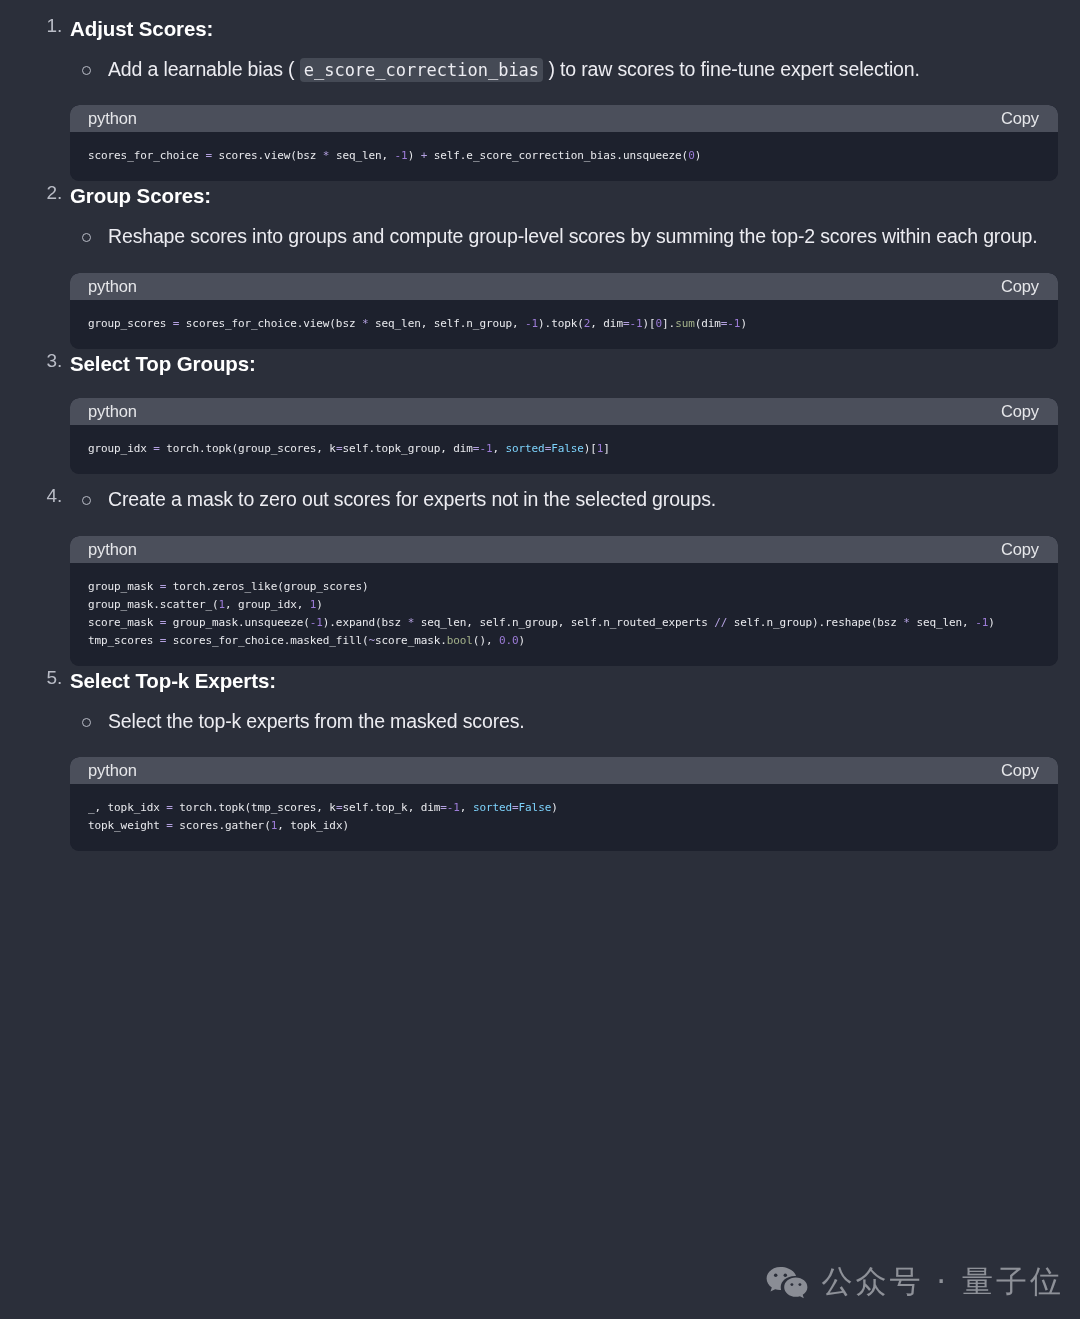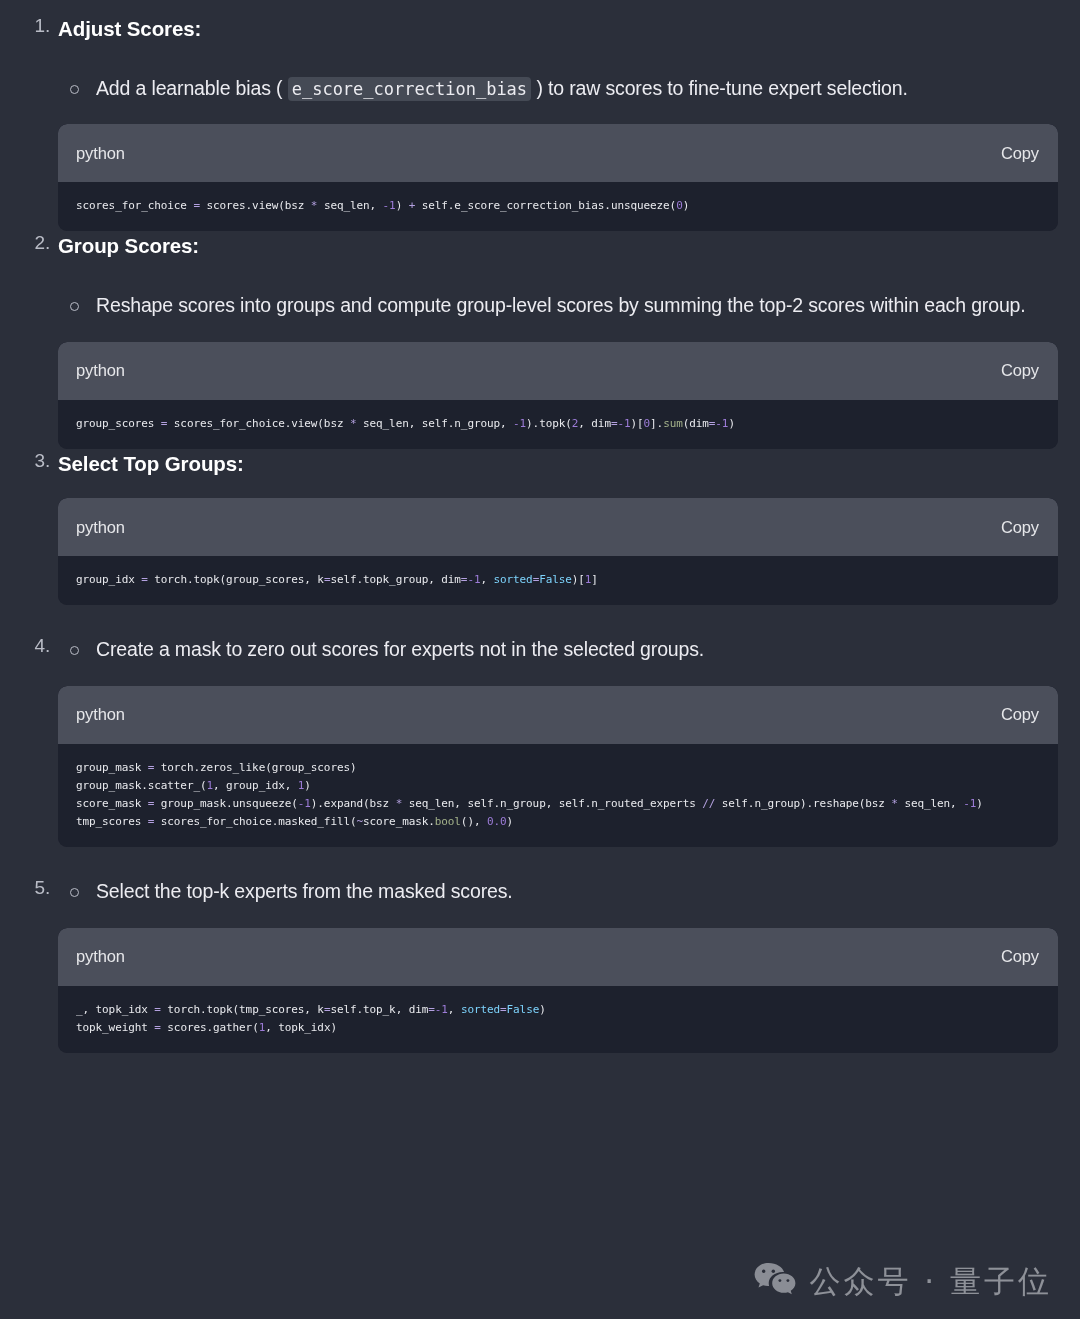--- a/index.html
+++ b/index.html
@@ -6,21 +6,21 @@
   html, body { margin: 0; padding: 0; }
   body {
     width: 1080px;
     height: 1319px;
     background: #2b2f3a;
     font-family: "Liberation Sans", sans-serif;
     color: #ececf1;
     overflow: hidden;
   }
 
-  .page { padding: 14px 22px 0 10px; }
+  .page { padding: 14px 22px 0 22px; }
 
   
   ol.steps {
     list-style: none;
     margin: 0;
     padding: 0;
     counter-reset: step;
   }
   li.step {
     counter-increment: step;
@@ -46,21 +46,21 @@
     color: #ffffff;
     line-height: 1.45;
     letter-spacing: -0.1px;
     margin: 0;
     padding: 0;
   }
 
   
   ul.sub {
     list-style: none;
-    margin: 29px 0 0 0;
+    margin: 10px 0 0 0;
     padding: 0;
   }
   li.sub-item {
     position: relative;
     padding-left: 38px;
     font-size: 19.5px;
     line-height: 1.62;
     color: #ececf1;
     font-weight: 400;
     letter-spacing: -0.15px;
@@ -89,21 +89,21 @@
 
   
   .codeblock {
     margin: 20px 0 0 0;
     border-radius: 9px;
     overflow: hidden;
     background: #1d212d;
   }
   .code-header {
     background: #4b4f5b;
-    height: 58px;
+    height: 27px;
     display: flex;
     align-items: center;
     justify-content: space-between;
     padding: 0 19px 0 18px;
     border-radius: 9px 9px 0 0;
   }
   .code-lang {
     font-size: 16.5px;
     color: #e6e7ea;
     font-family: "Liberation Sans", sans-serif;
@@ -134,24 +134,24 @@
   
   .t-num  { color: #9d7cd8; }
   .t-op   { color: #b4a1e0; }
   .t-fn   { color: #a3b18a; }
   .t-kw   { color: #7dd3fc; }
   .t-txt  { color: #e9eaee; }
 
   
   .watermark {
     position: absolute;
-    right: 28px;
+    right: 16px;
     bottom: 16px;
     display: flex;
-    align-items: flex-start;
+    align-items: center;
     gap: 12px;
     opacity: 0.55;
     pointer-events: none;
   }
   .wm-text {
     font-family: "DejaVu Sans", sans-serif;
     font-size: 31px;
     color: #dfe1e6;
     letter-spacing: 3px;
     font-weight: 400;
@@ -213,20 +213,21 @@
           <span class="code-copy">Copy</span>
         </div>
         <pre class="code-body"><span class="t-txt">group_mask </span><span class="t-op">=</span><span class="t-txt"> torch.zeros_like(group_scores)
 group_mask.scatter_(</span><span class="t-num">1</span><span class="t-txt">, group_idx, </span><span class="t-num">1</span><span class="t-txt">)
 score_mask </span><span class="t-op">=</span><span class="t-txt"> group_mask.unsqueeze(</span><span class="t-num">-1</span><span class="t-txt">).expand(bsz </span><span class="t-op">*</span><span class="t-txt"> seq_len, self.n_group, self.n_routed_experts </span><span class="t-op">//</span><span class="t-txt"> self.n_group).reshape(bsz </span><span class="t-op">*</span><span class="t-txt"> seq_len, </span><span class="t-num">-1</span><span class="t-txt">)
 tmp_scores </span><span class="t-op">=</span><span class="t-txt"> scores_for_choice.masked_fill(</span><span class="t-op">~</span><span class="t-txt">score_mask.</span><span class="t-fn">bool</span><span class="t-txt">(), </span><span class="t-num">0.0</span><span class="t-txt">)</span></pre>
       </div>
     </li>
 
     <li class="step">
+      <div class="step-title">Select Top-k Experts:</div>
       <ul class="sub">
         <li class="sub-item">Select the top-k experts from the masked scores.</li>
       </ul>
       <div class="codeblock">
         <div class="code-header">
           <span class="code-lang">python</span>
           <span class="code-copy">Copy</span>
         </div>
         <pre class="code-body"><span class="t-txt">_, topk_idx </span><span class="t-op">=</span><span class="t-txt"> torch.topk(tmp_scores, k</span><span class="t-op">=</span><span class="t-txt">self.top_k, dim</span><span class="t-op">=</span><span class="t-num">-1</span><span class="t-txt">, </span><span class="t-kw">sorted</span><span class="t-op">=</span><span class="t-kw">False</span><span class="t-txt">)
 topk_weight </span><span class="t-op">=</span><span class="t-txt"> scores.gather(</span><span class="t-num">1</span><span class="t-txt">, topk_idx)</span></pre>

